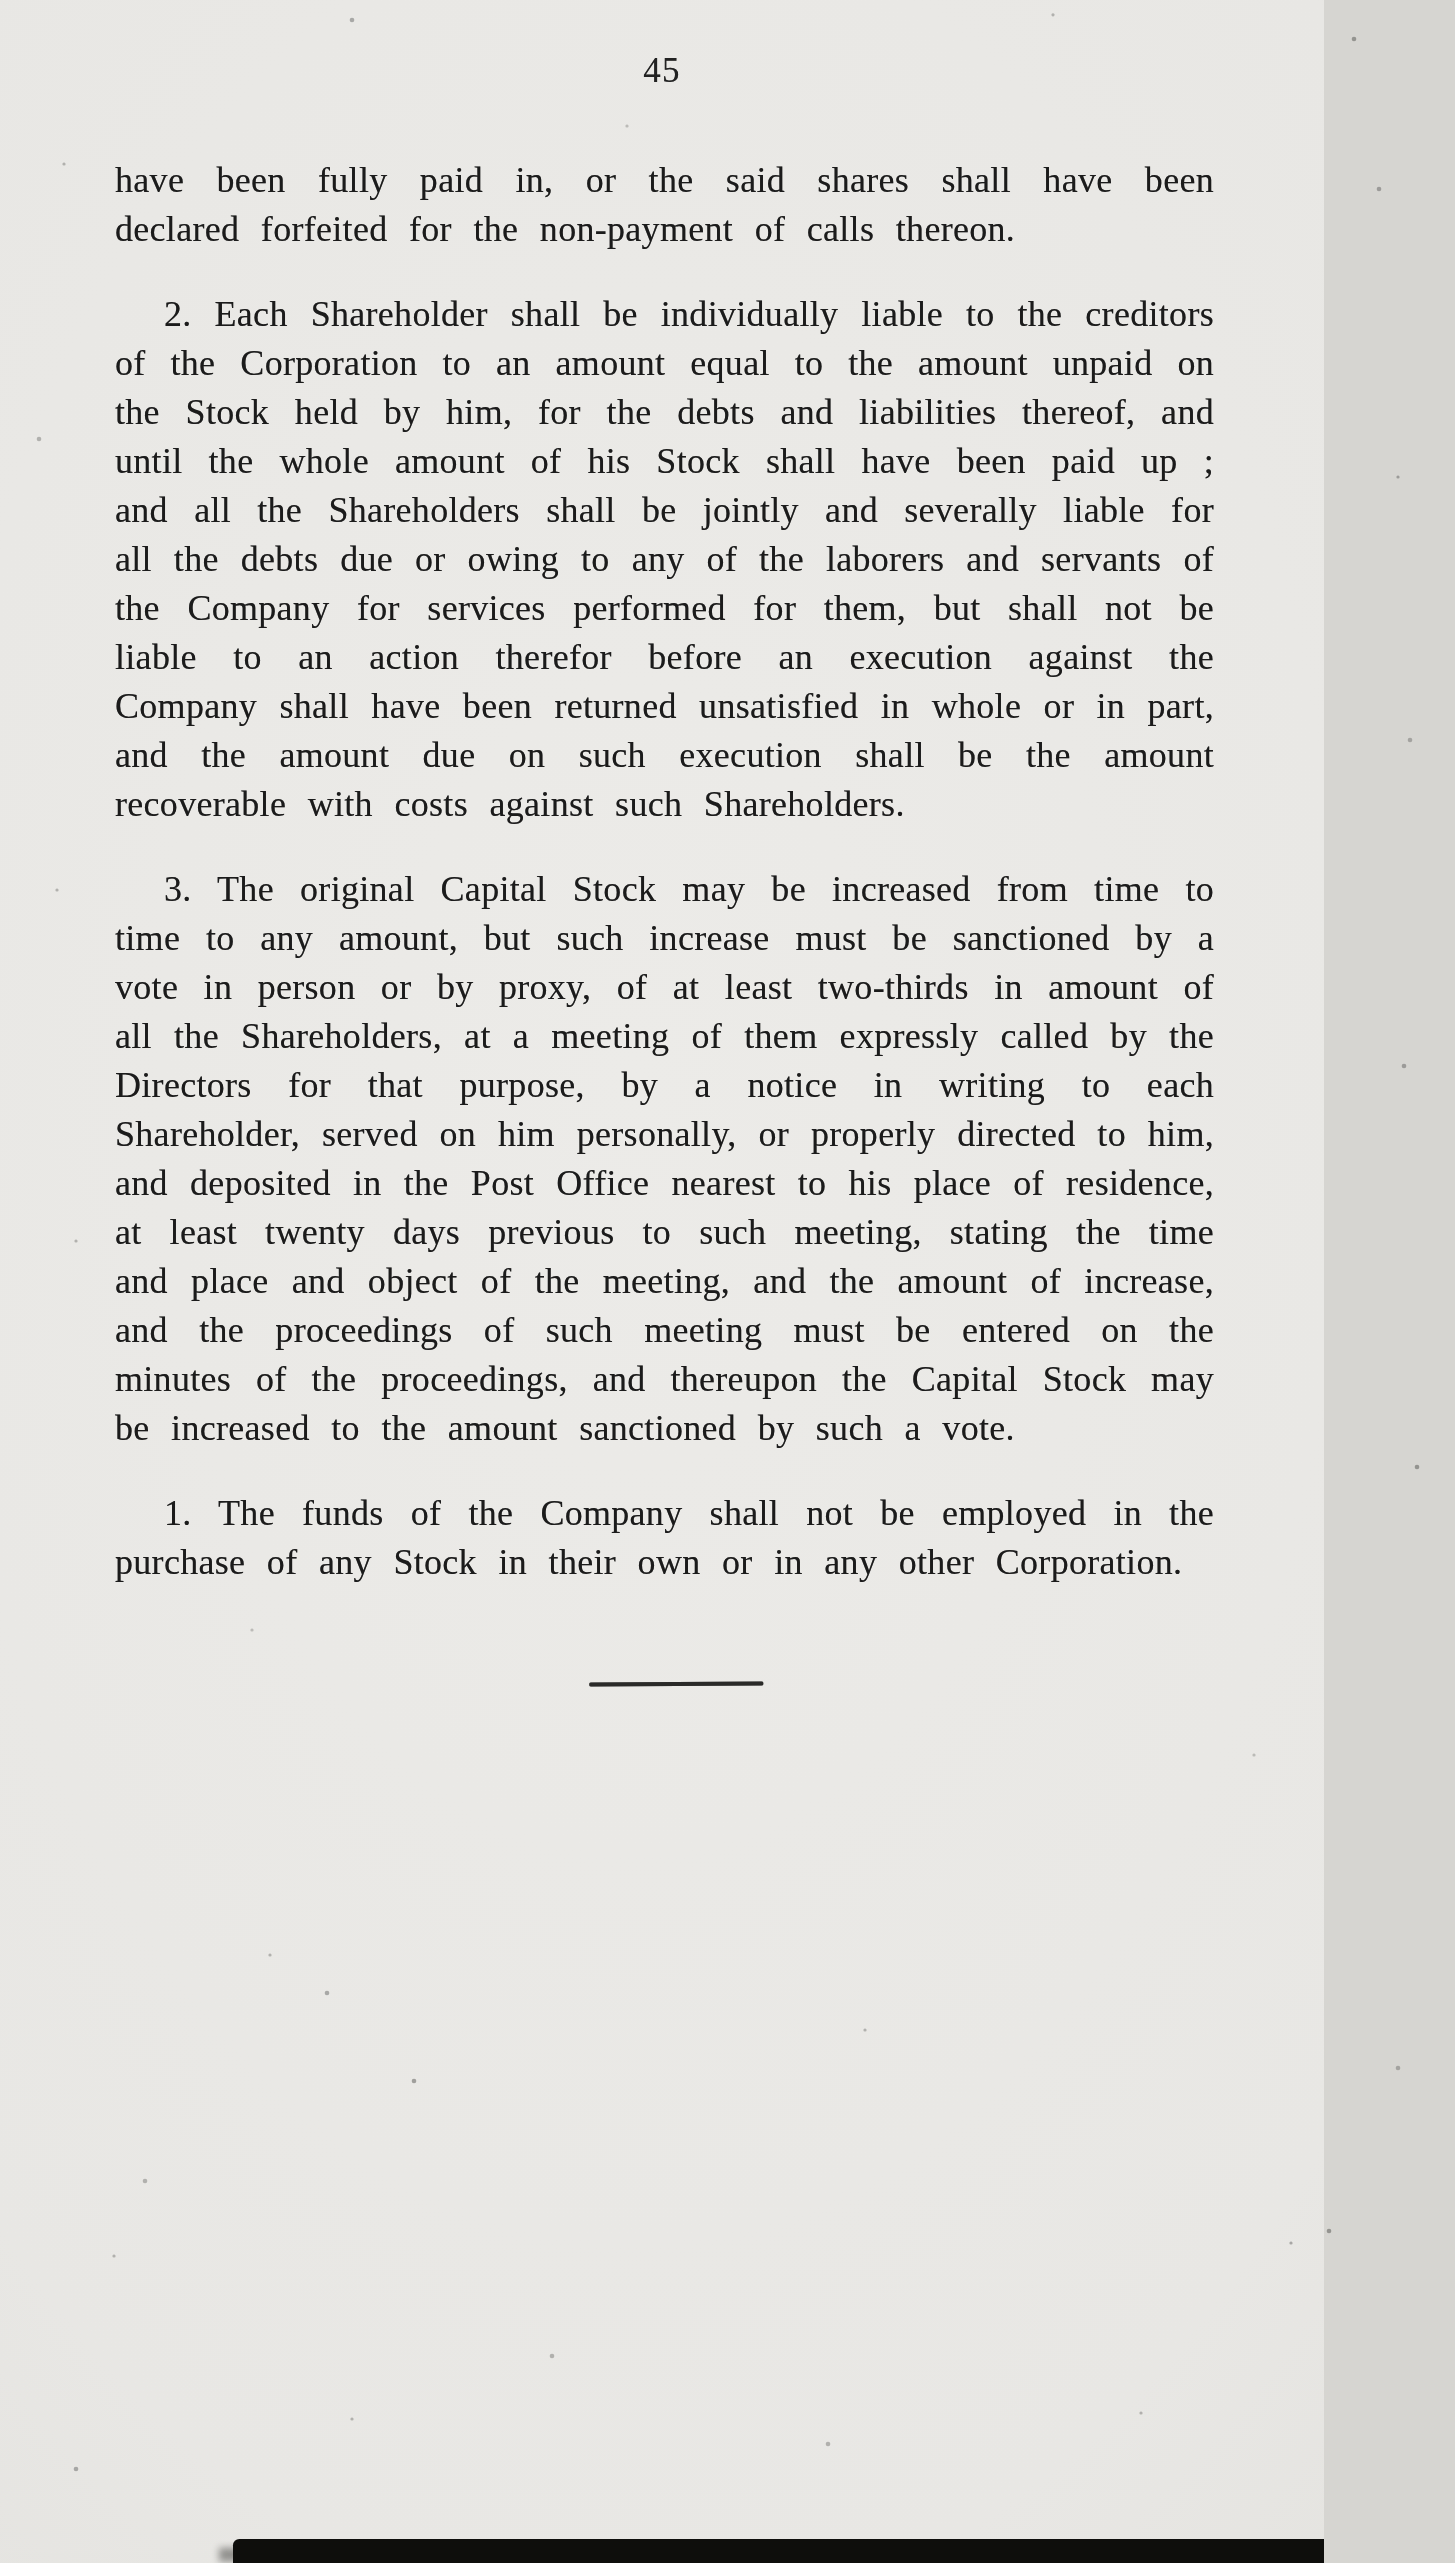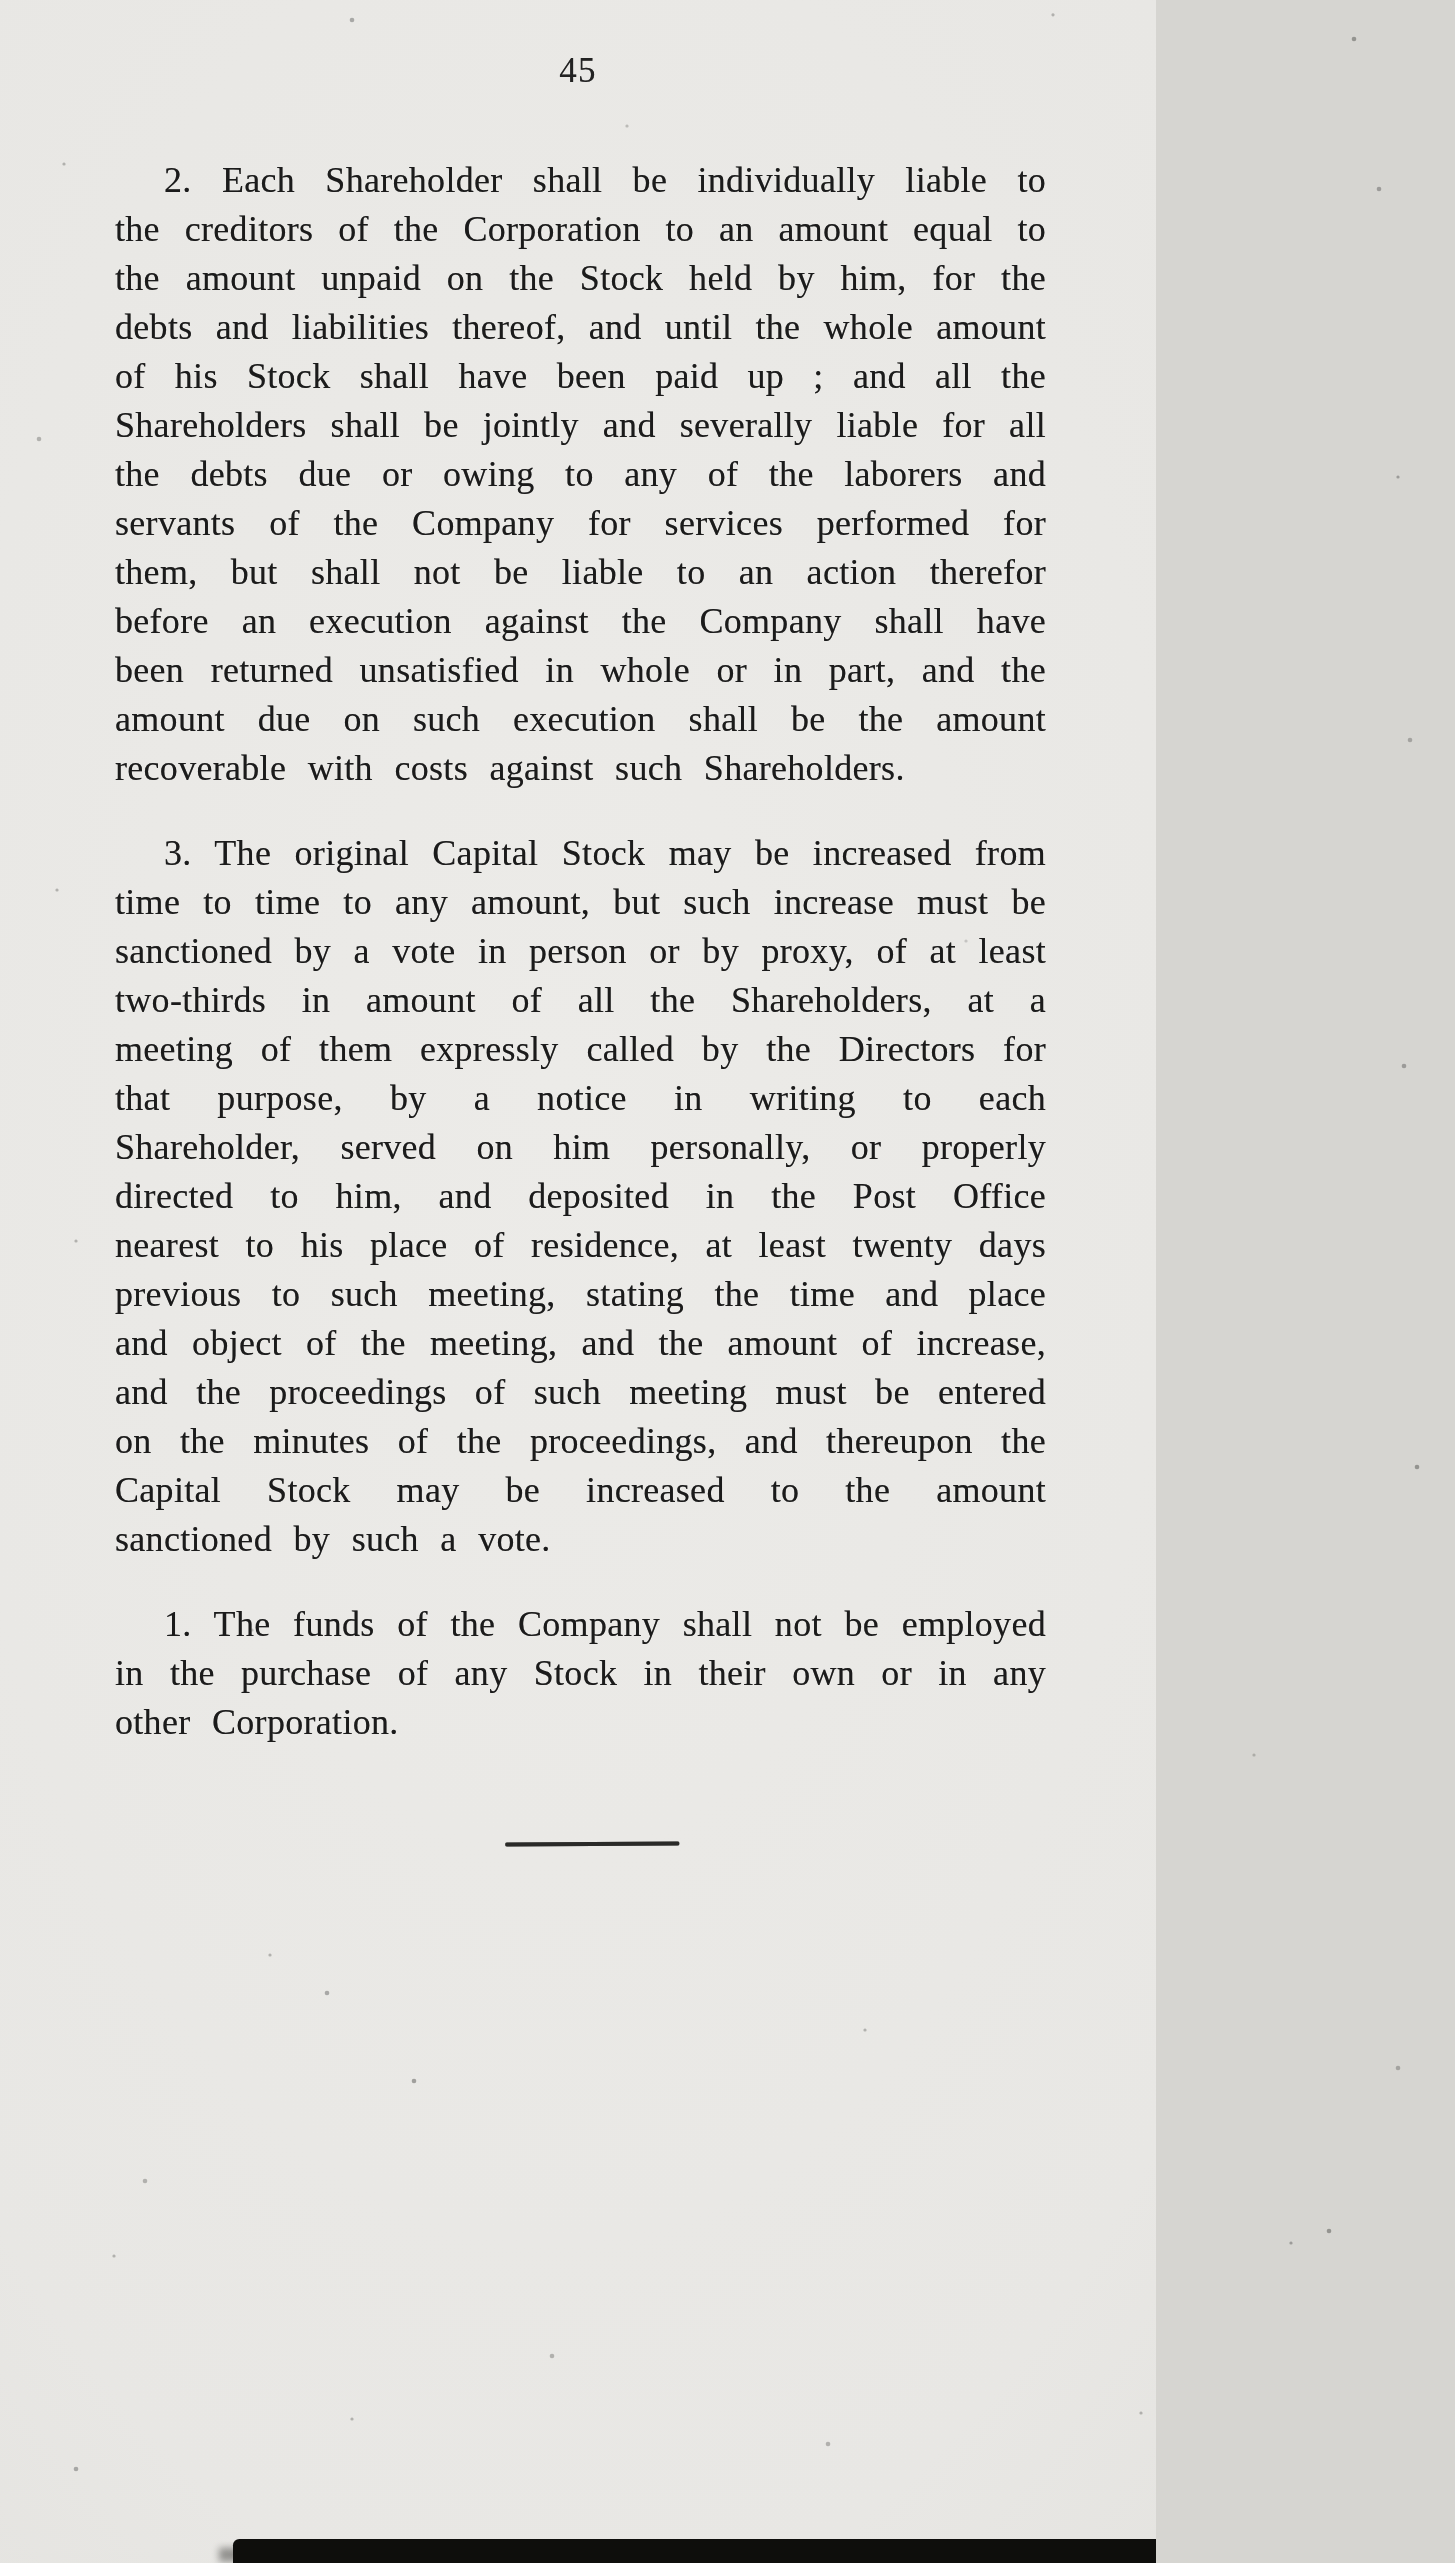--- a/index.html
+++ b/index.html
@@ -8,21 +8,21 @@
   }
   body {
     width: 1456px;
     height: 2563px;
     overflow: hidden;
     font-family: "Liberation Serif", "DejaVu Serif", serif;
     background: #d6d5d1;
   }
   .page {
     position: relative;
-    width: 1156px;
+    width: 1324px;
     height: 2563px;
     background:
       radial-gradient(ellipse 130% 110% at 48% 42%, #ecebe8 0%, #e8e7e4 55%, #e0dfdb 85%, #d7d6d1 100%);
     color: #1c1c1c;
     box-sizing: border-box;
   }
   .page-header {
     padding-top: 51px;
     text-align: center;
   }
@@ -116,20 +116,21 @@
 
 <div class="page">
 
   <div class="scan-noise"></div>
 
   <header class="page-header">
     <div class="page-number">45</div>
   </header>
 
   <main class="text-block">
+    <p class="para no-indent">have been fully paid in, or the said shares shall have been declared forfeited for the non-payment of calls thereon.</p>
 
     <p class="para">2. Each Shareholder shall be individually liable to the creditors of the Corporation to an amount equal to the amount unpaid on the Stock held by him, for the debts and liabilities thereof, and until the whole amount of his Stock shall have been paid up ; and all the Shareholders shall be jointly and severally liable for all the debts due or owing to any of the laborers and servants of the Company for services performed for them, but shall not be liable to an action therefor before an execution against the Company shall have been returned unsatisfied in whole or in part, and the amount due on such execution shall be the amount recoverable with costs against such Shareholders.</p>
 
     <p class="para">3. The original Capital Stock may be increased from time to time to any amount, but such increase must be sanctioned by a vote in person or by proxy, of at least two-thirds in amount of all the Shareholders, at a meeting of them expressly called by the Directors for that purpose, by a notice in writing to each Shareholder, served on him personally, or properly directed to him, and deposited in the Post Office nearest to his place of residence, at least twenty days previous to such meeting, stating the time and place and object of the meeting, and the amount of increase, and the proceedings of such meeting must be entered on the minutes of the proceedings, and thereupon the Capital Stock may be increased to the amount sanctioned by such a vote.</p>
 
     <p class="para">1. The funds of the Company shall not be employed in the purchase of any Stock in their own or in any other Corporation.</p>
 
     <div class="divider"></div>
   </main>
 

